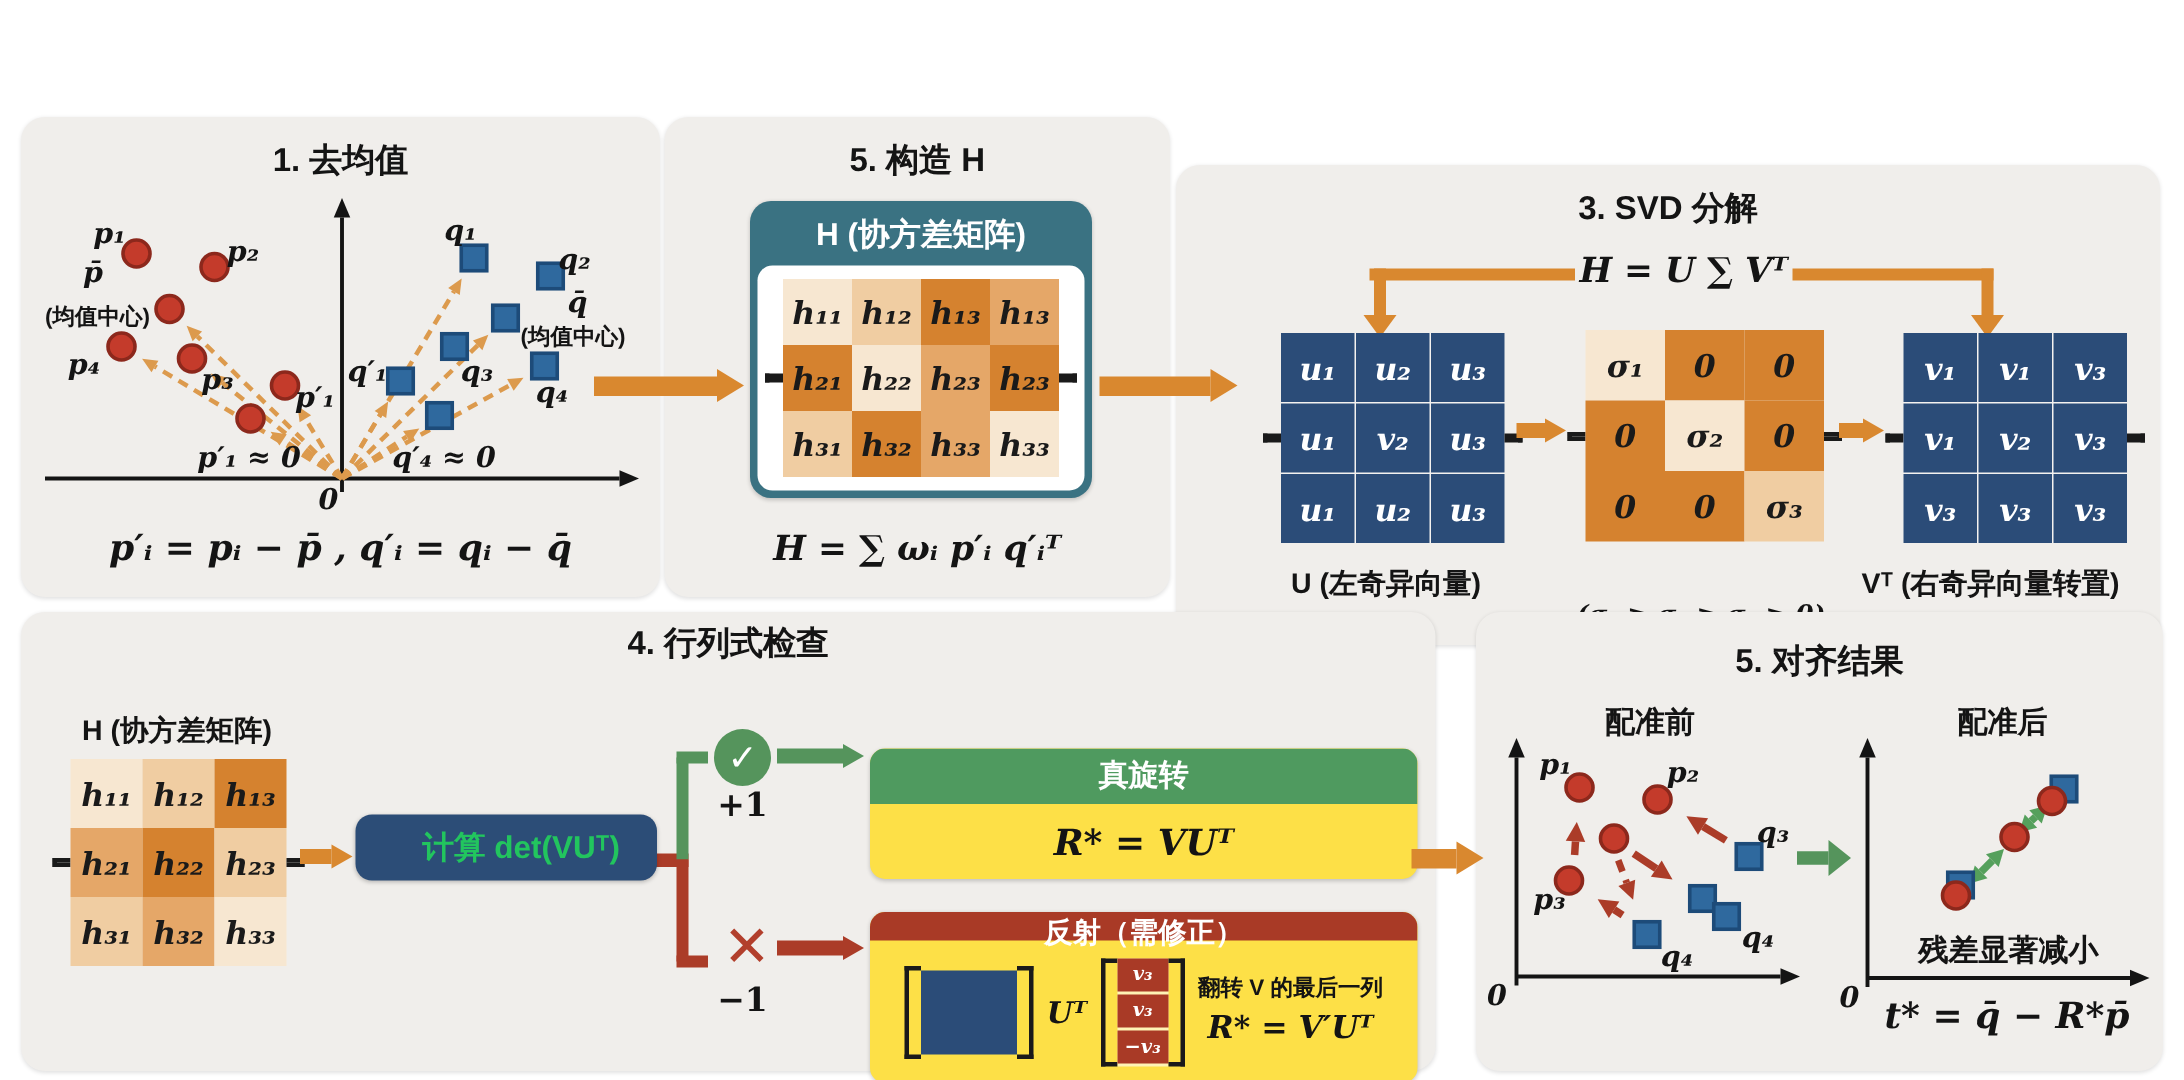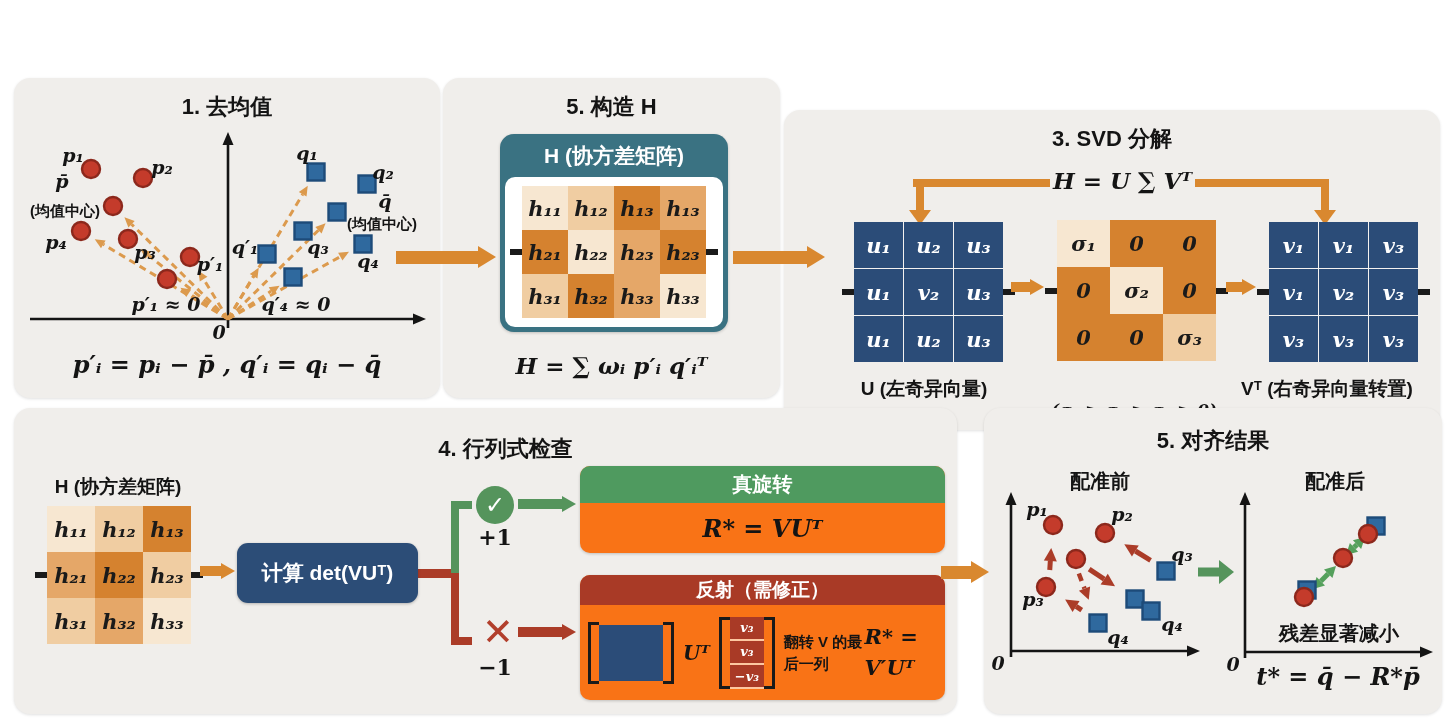--- a/index.html
+++ b/index.html
@@ -54,48 +54,48 @@
   .math-fm{font-family:"DejaVu Serif","Liberation Serif",serif;font-weight:700;font-style:italic;}
   .cn-bold{font-weight:700;}
 
   
   .h-card{position:absolute;left:57px;top:56px;width:228px;background:#3a7282;border-radius:14px;
         padding:0 0 5px 0;box-shadow:0 1px 3px rgba(0,0,0,.2);z-index:2;}
   .h-card-header{color:#fff;text-align:center;font-size:21px;font-weight:700;padding:8px 0 7px;}
   .h-card-body{background:#ffffff;border-radius:10px;margin:0 5px;padding:9px 0;text-align:center;}
 
   
-  .det-box{position:absolute;left:223px;top:135px;width:181px;height:60px;background:#2c4d77;
-        border-radius:11px;color:#ffffff;display:flex;align-items:center;justify-content:center;
-        font-size:21px;font-weight:700;z-index:2;box-shadow:0 1px 3px rgba(0,0,0,.25);}
+  .det-box{position:absolute;left:223px;top:135px;width:181px;height:44px;background:#2c4d77;
+        border-radius:11px;color:#22c55e;display:flex;align-items:center;justify-content:center;
+        font-size:21px;font-weight:700;z-index:2;box-shadow:0 1px 3px rgba(0,0,0,.25);padding-left:20px;}
   .conn{position:absolute;z-index:1;}
   .check-circle{position:absolute;left:462px;top:78px;width:38px;height:38px;border-radius:50%;
         background:#55945c;color:#fff;display:flex;align-items:center;justify-content:center;
         font-size:24px;font-weight:900;z-index:2;}
   .x-mark{position:absolute;left:464px;top:204px;width:40px;height:40px;color:#b23f2c;
         font-size:38px;font-weight:900;line-height:40px;text-align:center;z-index:2;}
   .sign-label{position:absolute;width:44px;text-align:center;font-size:22px;z-index:2;
         font-family:"DejaVu Serif","Liberation Serif",serif;font-weight:700;}
   .result-card{position:absolute;left:566px;width:365px;border-radius:10px;overflow:hidden;
-        box-shadow:0 1px 3px rgba(0,0,0,.2);z-index:2;background:#f97316;}
+        box-shadow:0 1px 3px rgba(0,0,0,.2);z-index:2;background:#fde047;margin-top:33px;}
   .result-card .hdr{color:#fff;text-align:center;font-weight:700;}
   .result-card.rot{top:58px;}
   .result-card.rot .hdr{background:#4f9a5f;font-size:20px;height:37px;line-height:37px;}
   .result-card.rot .bd{height:50px;display:flex;align-items:center;justify-content:center;font-size:24px;}
   .result-card.ref{top:167px;}
-  .result-card.ref .hdr{background:#a93a26;font-size:19px;height:30px;line-height:30px;}
+  .result-card.ref .hdr{background:#a93a26;font-size:19px;height:19px;line-height:30px;}
   .result-card.ref .bd{height:95px;display:flex;align-items:center;justify-content:center;gap:9px;padding:0 8px;}
   .navy-block{width:64px;height:56px;background:#2b4c78;display:block;}
   .blk-matrix{display:inline-flex;align-items:stretch;height:62px;}
   .blk-matrix .bracket{width:8px;}
   .redcol{display:grid;gap:1px;background:rgba(255,255,255,.6);}
   .redcol span{display:flex;align-items:center;justify-content:center;width:34px;height:22px;
         background:#a93a26;color:#fff;font-family:"DejaVu Serif",serif;font-style:italic;
         font-weight:700;font-size:13px;}
-  .ref-text{display:flex;align-items:center;line-height:1.45;}
+  .ref-text{display:flex;flex-direction:column;align-items:center;line-height:1.45;}
   .ref-note{font-size:15px;font-weight:700;}
   .ref-formula{font-size:21px;}
 
   
   svg text.math{font-family:"DejaVu Serif","Liberation Serif",serif;font-style:italic;
         font-weight:700;font-size:19px;fill:#141414;}
   svg text.cn{font-family:"Liberation Sans","DejaVu Sans",sans-serif;font-weight:700;
         font-size:15px;fill:#141414;font-style:normal;}
 </style>
 </head>
@@ -260,21 +260,21 @@
         <i class="shaft"></i>
         <i class="head"></i>
       </div>
 
     <div class="abs cn-bold" style="left:40px;top:266px;width:200px;text-align:center;font-size:19px;">U (左奇异向量)</div>
     <div class="abs math-fm" style="left:250px;top:290px;width:200px;text-align:center;font-size:17px;">(σ₁ ≥ σ₂ ≥ σ₃ ≥ 0)</div>
     <div class="abs cn-bold" style="left:430px;top:266px;width:226px;text-align:center;font-size:19px;">Vᵀ (右奇异向量转置)</div>
   </div>
 
   <div class="panel" id="panel4">
-    <div class="panel-title" style="top:26px;padding-left:20px;">4. 行列式检查</div>
+    <div class="panel-title" style="top:6px;">4. 行列式检查</div>
 
     <div class="abs cn-bold" style="left:14px;top:66px;width:180px;text-align:center;font-size:19px;">H (协方差矩阵)</div>
     <div class="abs matrix" style="left:21px;top:98px;z-index:2;">
         <div class="bracket l"></div>
         <div class="mgrid" style="grid-template-columns: repeat(3, 48px); grid-auto-rows: 46px;">
           <div class="mcell cream">h₁₁</div>
           <div class="mcell light">h₁₂</div>
           <div class="mcell dark">h₁₃</div>
           <div class="mcell mid">h₂₁</div>
           <div class="mcell dark">h₂₂</div>

